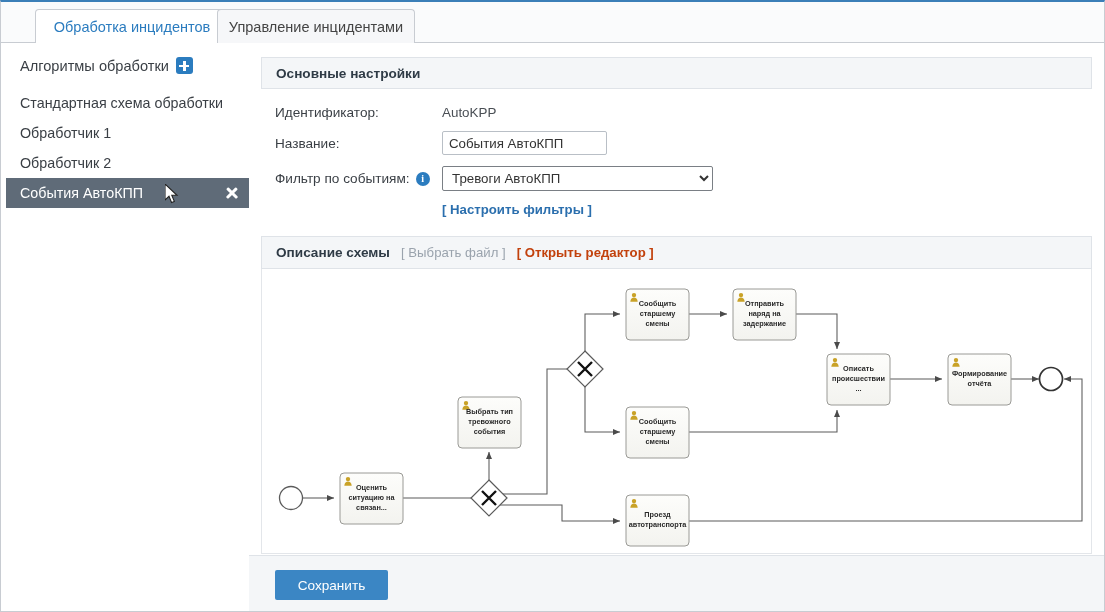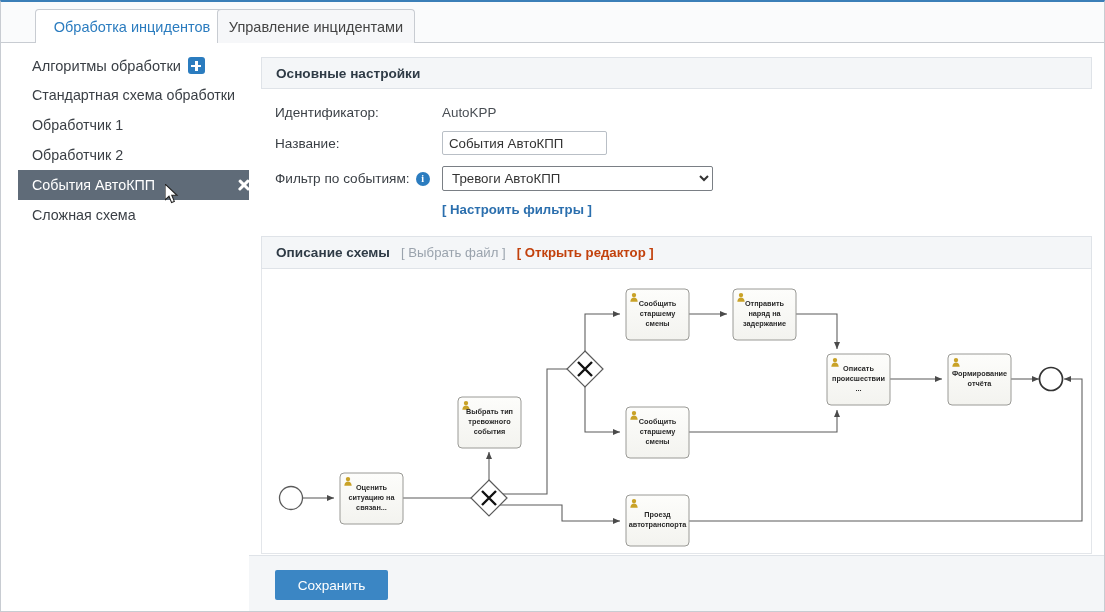--- a/index.html
+++ b/index.html
@@ -17,30 +17,30 @@
           background:#fafbfc;border-bottom:1px solid #c8ccd2;box-sizing:border-box;}
   .tab{position:absolute;top:7px;height:34px;box-sizing:border-box;
        display:flex;align-items:center;justify-content:center;
        font-size:14.5px;border:1px solid #c8ccd2;border-bottom:none;
        border-radius:4px 4px 0 0;cursor:pointer;}
   .tab.active{left:34px;width:194px;background:#ffffff;color:#2b7cbf;height:35px;}
   .tab.inactive{left:216px;width:198px;background:#f6f7f9;color:#444;}
   .tab.active:after{content:"";position:absolute;left:0;right:0;bottom:-1px;height:2px;background:#fff;}
 
   
-  .sidebar{position:absolute;left:17px;top:41px;width:247px;bottom:0;
+  .sidebar{position:absolute;left:5px;top:41px;width:247px;bottom:0;
            background:#ffffff;border-right:1px solid #c8ccd2;box-sizing:border-box;}
   .side-head{display:flex;align-items:center;gap:7px;
              padding:14px 0 6px 14px;font-size:14.6px;color:#3a3f45;}
   .plus-icon{display:inline-block;width:17px;height:17px;background:#2b7cbf;
              border-radius:3px;position:relative;cursor:pointer;flex:none;}
   .plus-icon:before,.plus-icon:after{content:"";position:absolute;background:#fff;}
   .plus-icon:before{left:3.5px;top:7.5px;width:10px;height:2.5px;}
   .plus-icon:after{left:7.3px;top:3.5px;width:2.5px;height:10px;}
-  .side-list{margin-top:0;}
+  .side-list{margin-top:8px;}
   .side-item{position:relative;height:30px;display:flex;align-items:center;
              padding-left:14px;font-size:14.3px;color:#3a3f45;cursor:pointer;
              box-sizing:border-box;}
   .side-item.selected{background:#5f6b78;color:#ffffff;}
   .side-x{position:absolute;right:13px;top:50%;transform:translateY(-50%);
           width:15px;height:15px;cursor:pointer;}
   .side-x:before,.side-x:after{content:"";position:absolute;left:1px;top:6px;
           width:14px;height:3.4px;background:#fff;border-radius:1px;}
   .side-x:before{transform:rotate(45deg);}
   .side-x:after{transform:rotate(-45deg);}
@@ -117,23 +117,20 @@
       <div class="side-item">
         <span>Обработчик 1</span>
       </div>
       <div class="side-item">
         <span>Обработчик 2</span>
       </div>
       <div class="side-item selected">
         <span>События АвтоКПП</span>
         <span class="side-x"></span>
       </div>
-      <div class="side-item">
-        <span>Сложная схема</span>
-      </div>
     </div>
   </div>
 
   <svg class="cursor" viewBox="0 0 14 21">
     <polygon points="0,0 0,16 4,12.3 6.6,18.6 9.3,17.4 6.8,11.3 12,11.3" fill="#ffffff" stroke="#222" stroke-width="1.1"></polygon>
   </svg>
 
   <div class="main">
 
     <div class="panel-head">

